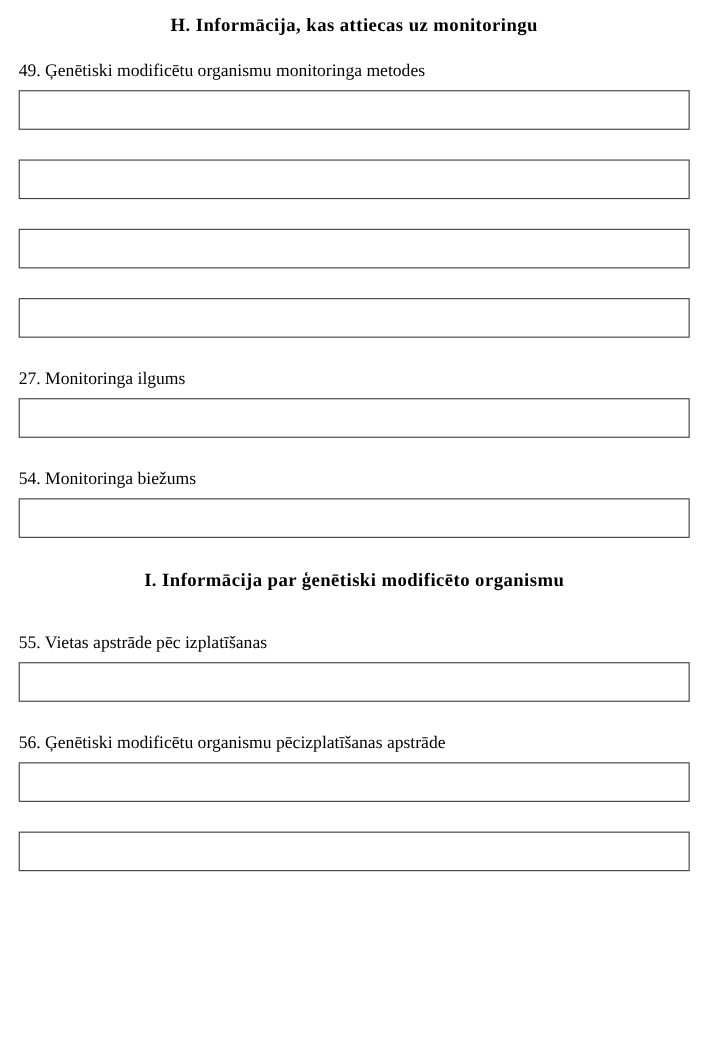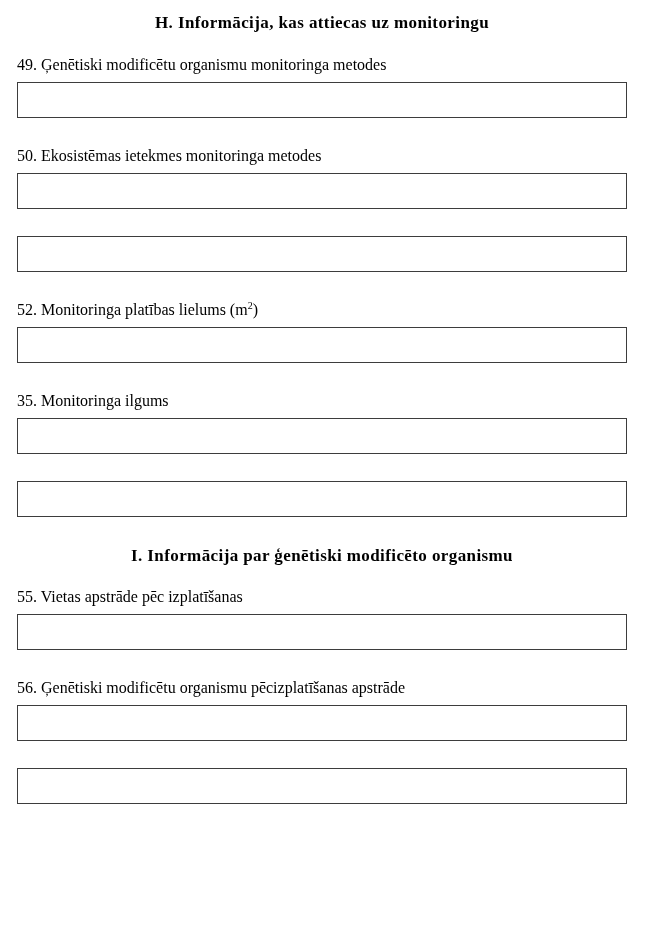--- a/index.html
+++ b/index.html
@@ -26,21 +26,21 @@
     text-align: center;
     letter-spacing: 0.4px;
     line-height: 22px;
     margin: 0 0 20px 0;
   }
   h2.section-heading .hl {
     display: block;
   }
   h2.section-heading.second {
     margin-top: 28px;
-    margin-bottom: 19px;
+    margin-bottom: 35px;
   }
   p.q {
     font-size: 16px;
     line-height: 22px;
     text-align: justify;
     margin: 0 16px 6px 0;
   }
   p.q sup {
     font-size: 10px;
     line-height: 0;
@@ -60,31 +60,30 @@
 
 <div class="page">
 
   <h2 class="section-heading">
     <span class="hl">H. Informācija, kas attiecas uz monitoringu</span>
   </h2>
 
   <p class="q">49. Ģenētiski modificētu organismu monitoringa metodes</p>
   <div class="answer-box"></div>
 
-  <p class="q">50. Ekosistēmas ietekmes monitoringa metodes</p>
   <div class="answer-box"></div>
 
   <div class="answer-box"></div>
 
-  <p class="q"><span>52. Monitoringa platības lielums (m</span><sup>2</sup><span>)</span></p>
   <div class="answer-box"></div>
 
-  <p class="q">35. Monitoringa ilgums</p>
+  <p class="q">27. Monitoringa ilgums</p>
   <div class="answer-box"></div>
 
+  <p class="q">54. Monitoringa biežums</p>
   <div class="answer-box"></div>
 
   <h2 class="section-heading second">
     <span class="hl">I. Informācija par ģenētiski modificēto organismu</span>
   </h2>
 
   <p class="q">55. Vietas apstrāde pēc izplatīšanas</p>
   <div class="answer-box"></div>
 
   <p class="q">56. Ģenētiski modificētu organismu pēcizplatīšanas apstrāde</p>

